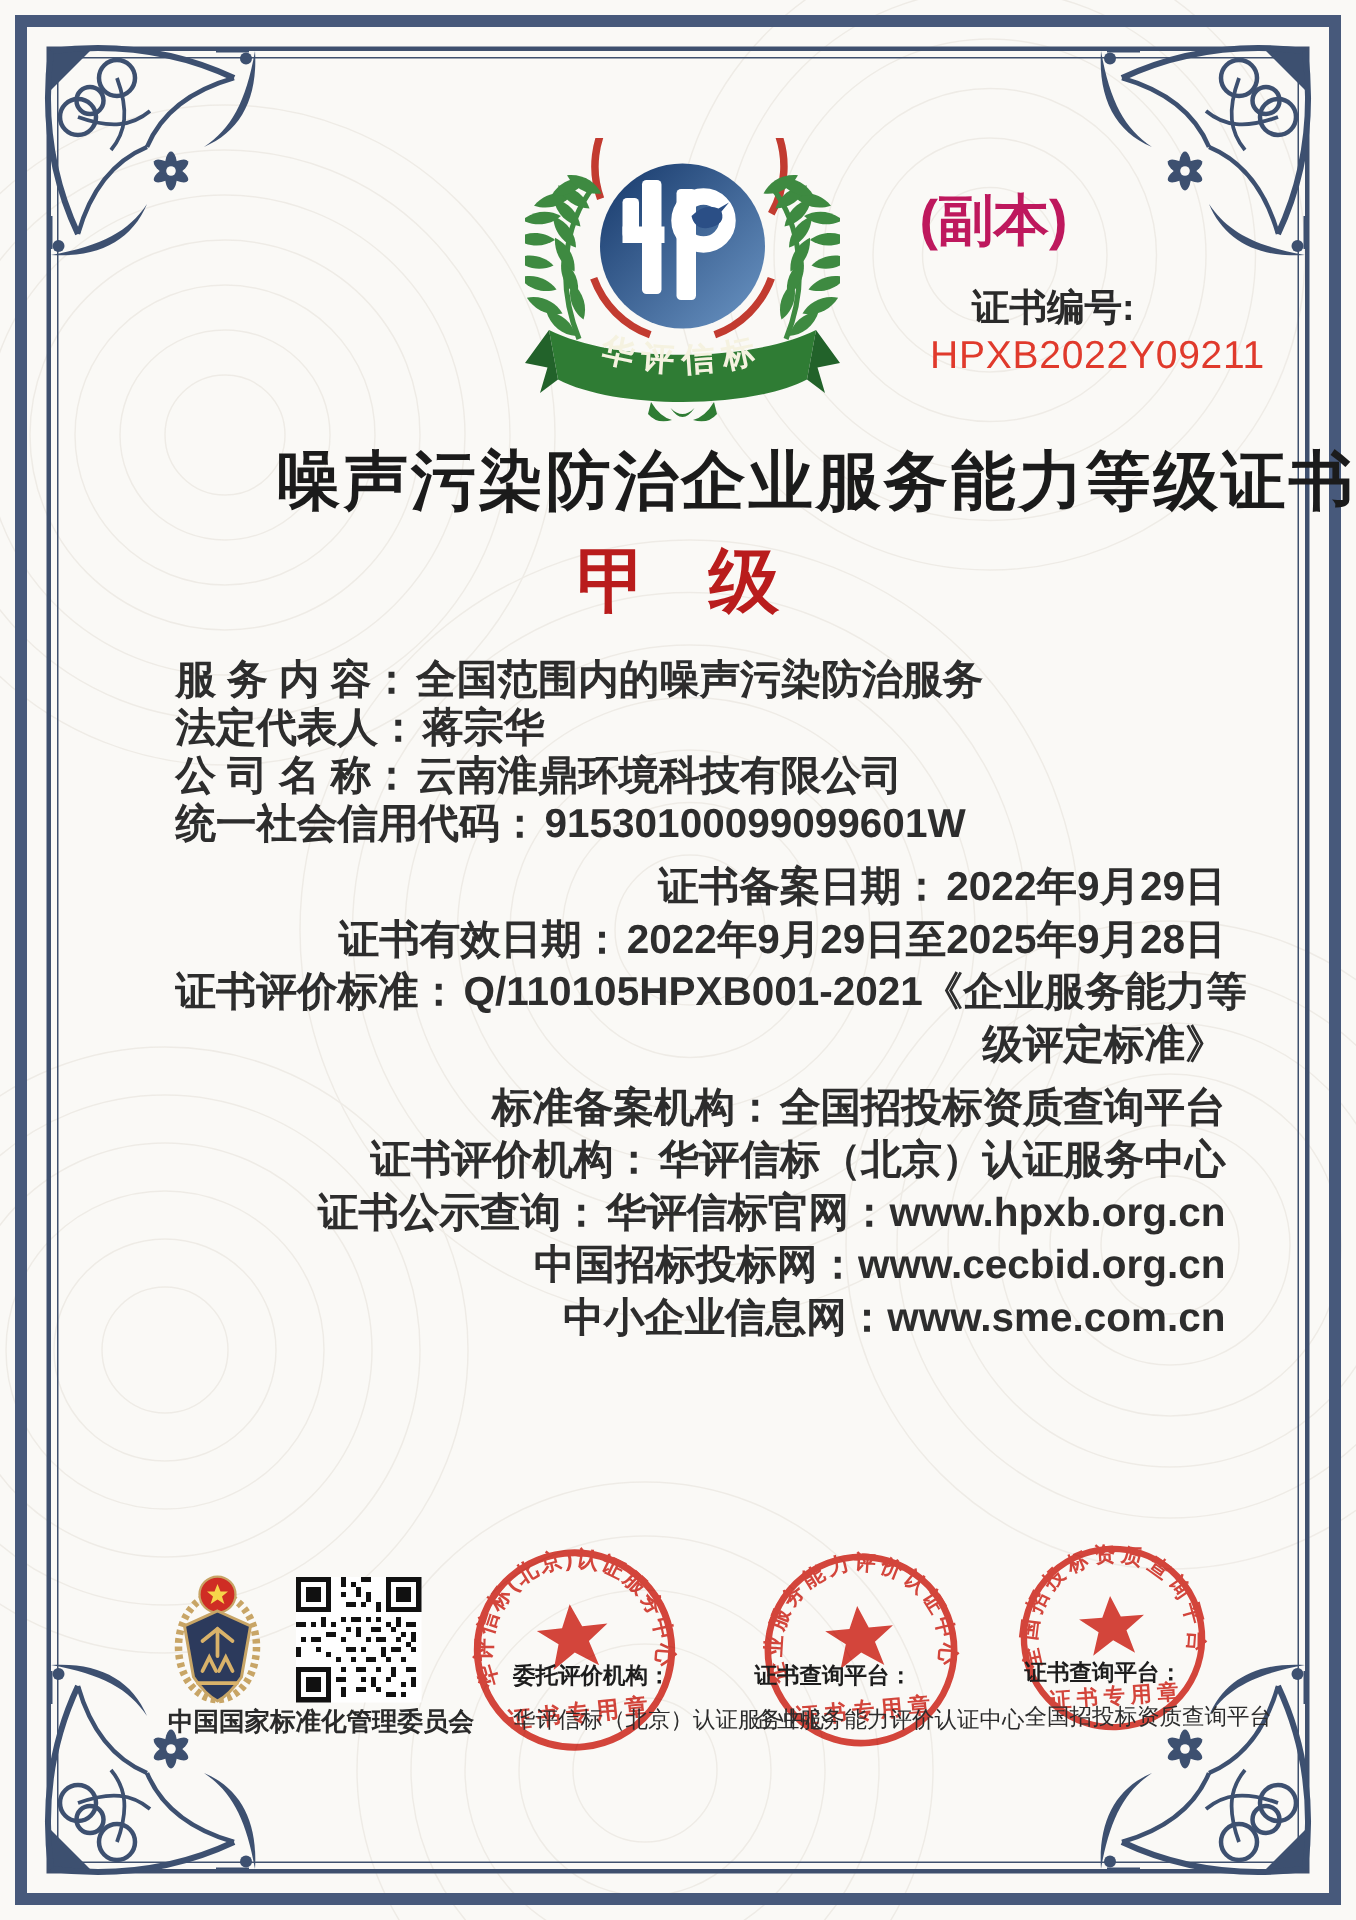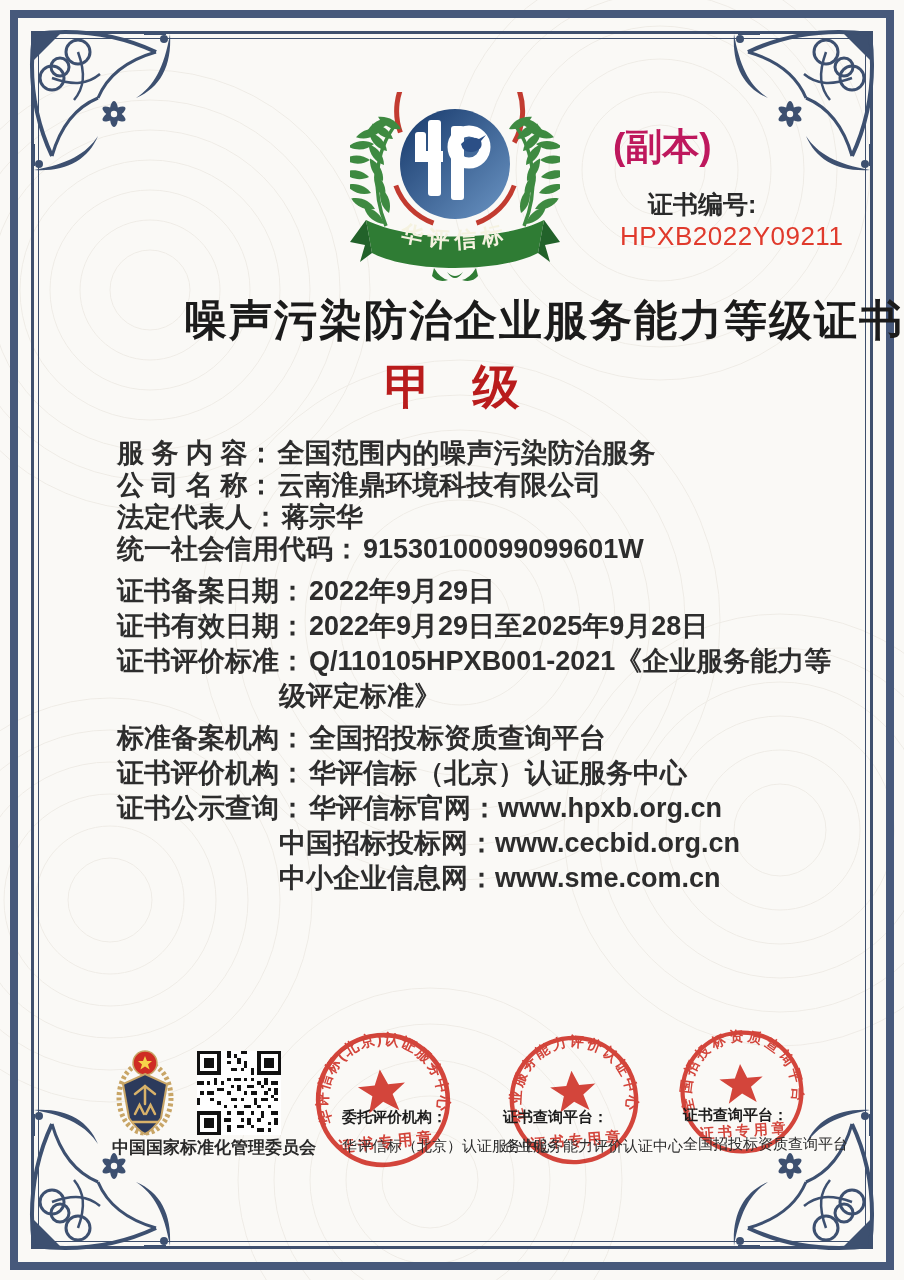--- a/index.html
+++ b/index.html
@@ -23,21 +23,21 @@
   
   .main-title{position:absolute;top:292px;left:0;right:0;text-align:right;
       font-size:43px;font-weight:900;letter-spacing:2px;color:#1b1b1b;z-index:3;}
   .grade{position:absolute;top:356px;left:0;right:0;text-align:center;
       font-size:47px;font-weight:900;color:#b91c1c;letter-spacing:14px;text-indent:14px;z-index:3;}
   
   .info{position:absolute;left:117px;top:441px;width:700px;z-index:3;}
   .row{font-size:27px;font-weight:700;color:#2d2d2d;line-height:25px;margin:0 0 7px 0;white-space:nowrap;}
   .row .val{margin-left:3px;}
   .row.gap{margin-top:17px;}
-  .row.sp{margin-bottom:10px;}
+  .row.sp{margin-bottom:10px;text-align:right;}
   .row.indent{padding-left:159px;}
   
   .emblem{position:absolute;left:114px;top:1048px;z-index:3;}
   .qr{position:absolute;left:197px;top:1051px;z-index:3;}
   .authority-caption{position:absolute;left:90px;top:1136px;width:226px;text-align:right;
       font-size:17px;font-weight:700;color:#2a2a2a;z-index:3;}
   .seal{position:absolute;z-index:3;mix-blend-mode:multiply;opacity:.93;}
   .seal1{left:311px;top:1028px;}
   .seal2{left:505px;top:1031px;}
   .seal3{left:676px;top:1026px;}
@@ -222,22 +222,22 @@
 
   <div class="copy-label">(副本)</div>
   <div class="certno-label">证书编号:</div>
   <div class="certno-value">HPXB2022Y09211</div>
 
   <div class="main-title">噪声污染防治企业服务能力等级证书</div>
   <div class="grade">甲 级</div>
 
   <div class="info">
     <p class="row"><span class="lbl">服 务 内 容：</span><span class="val">全国范围内的噪声污染防治服务</span></p>
+    <p class="row"><span class="lbl">法定代表人：</span><span class="val">蒋宗华</span></p>
     <p class="row"><span class="lbl">公 司 名 称：</span><span class="val">云南淮鼎环境科技有限公司</span></p>
-    <p class="row"><span class="lbl">法定代表人：</span><span class="val">蒋宗华</span></p>
     <p class="row"><span class="lbl">统一社会信用代码：</span><span class="val">91530100099099601W</span></p>
     <p class="row gap sp"><span class="lbl">证书备案日期：</span><span class="val">2022年9月29日</span></p>
     <p class="row sp"><span class="lbl">证书有效日期：</span><span class="val">2022年9月29日至2025年9月28日</span></p>
     <p class="row sp"><span class="lbl">证书评价标准：</span><span class="val">Q/110105HPXB001-2021《企业服务能力等</span></p>
     <p class="row sp indent"><span class="val">级评定标准》</span></p>
     <p class="row gap sp"><span class="lbl">标准备案机构：</span><span class="val">全国招投标资质查询平台</span></p>
     <p class="row sp"><span class="lbl">证书评价机构：</span><span class="val">华评信标（北京）认证服务中心</span></p>
     <p class="row sp"><span class="lbl">证书公示查询：</span><span class="val">华评信标官网：www.hpxb.org.cn</span></p>
     <p class="row sp indent"><span class="val">中国招标投标网：www.cecbid.org.cn</span></p>
     <p class="row sp indent"><span class="val">中小企业信息网：www.sme.com.cn</span></p>

